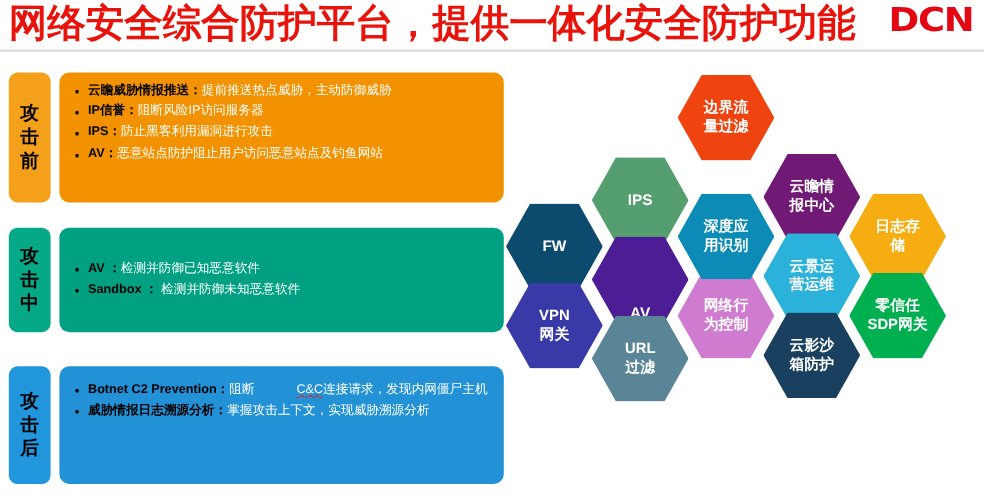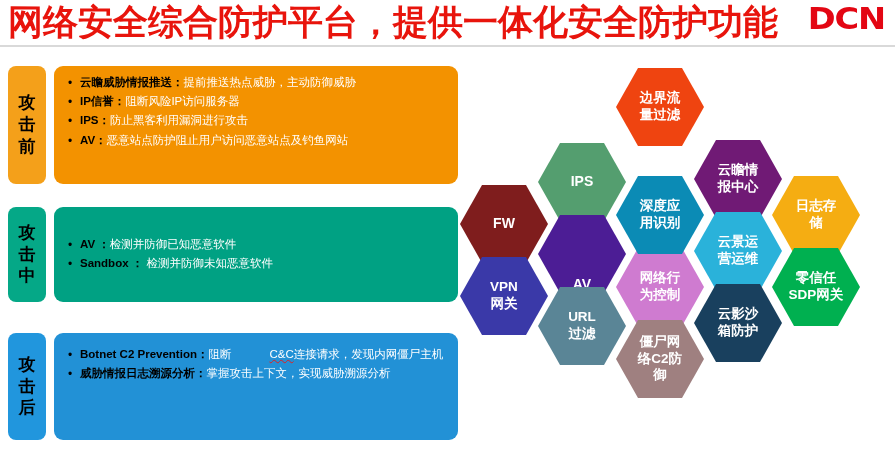--- a/index.html
+++ b/index.html
@@ -229,21 +229,21 @@
     <div class="bullet-row">
       <div class="bullet-dot">•</div>
       <div class="bullet-text">
         <span class="b-strong">威胁情报日志溯源分析：</span><span class="b-rest">掌握攻击上下文，实现威胁溯源分析</span>
       </div>
     </div>
   </div>
 </div>
 
 <div id="hexes">
-    <div class="hex en" style="left: 5px; top: 130px; background: #7f1d1d;">
+    <div class="hex en" style="left: 5px; top: 130px; background: #0c4a6e;">
       <div>
         <div>FW</div>
       </div>
     </div>
     <div class="hex" style="left: 5px; top: 202px; background: rgb(58, 57, 168);">
       <div>
         <div>VPN</div>
         <div>网关</div>
       </div>
     </div>
@@ -274,27 +274,20 @@
         <div>网络行</div>
         <div>为控制</div>
       </div>
     </div>
     <div class="hex" style="left: 161px; top: 121px; background: rgb(11, 139, 181);">
       <div>
         <div>深度应</div>
         <div>用识别</div>
       </div>
     </div>
-    <div class="hex" style="left: 161px; top: 265px; background: rgb(159, 128, 128);">
-      <div>
-        <div>僵尸网</div>
-        <div>络C2防</div>
-        <div>御</div>
-      </div>
-    </div>
     <div class="hex" style="left: 239px; top: 85px; background: #701a75;">
       <div>
         <div>云瞻情</div>
         <div>报中心</div>
       </div>
     </div>
     <div class="hex" style="left: 239px; top: 157px; background: rgb(42, 178, 218);">
       <div>
         <div>云景运</div>
         <div>营运维</div>

